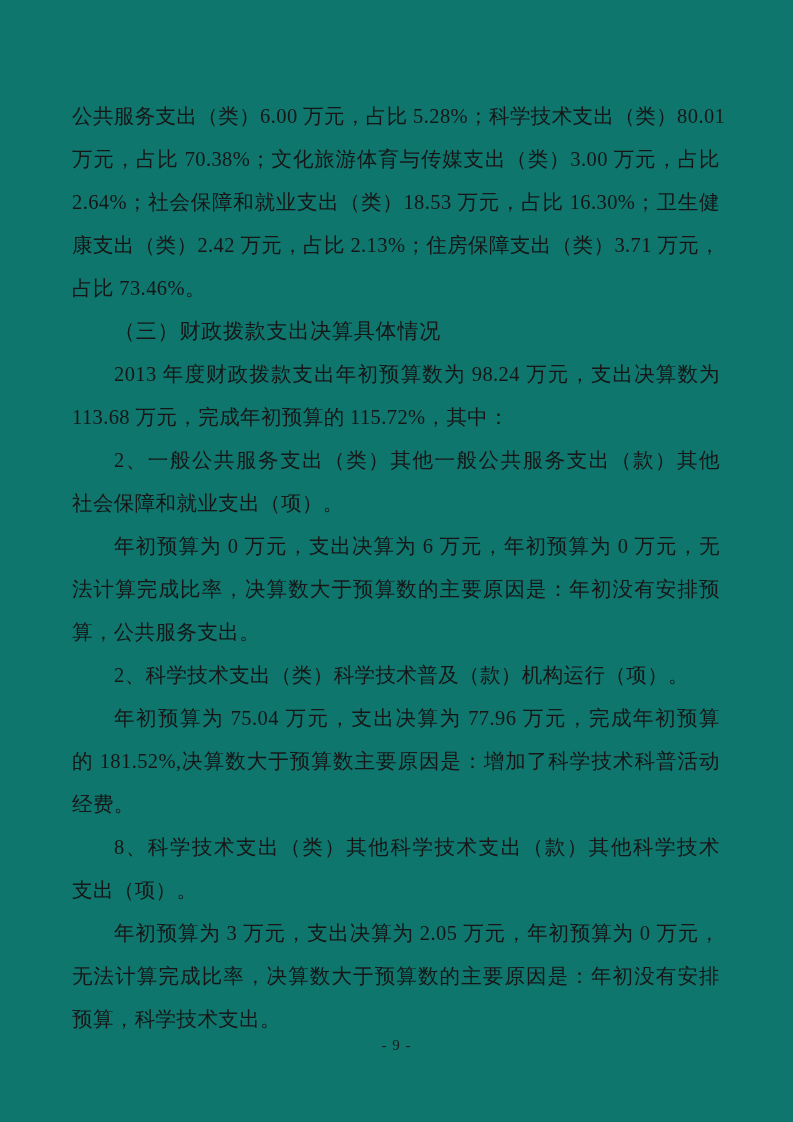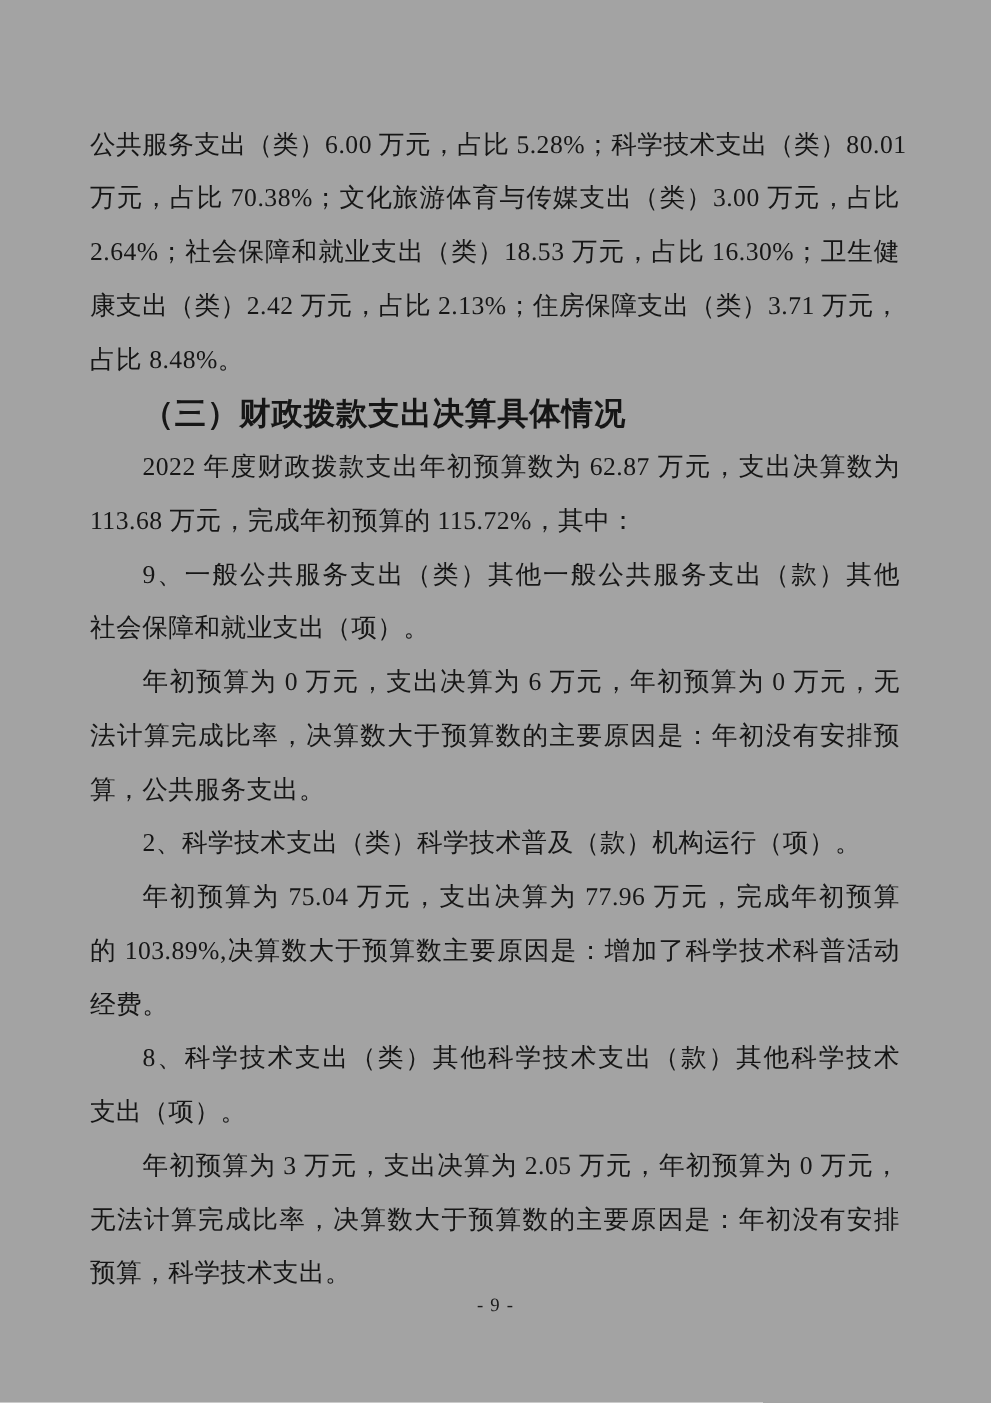--- a/index.html
+++ b/index.html
@@ -5,21 +5,21 @@
   html, body {
     margin: 0;
     padding: 0;
     background: #e9e9e9;
   }
   .page {
     position: relative;
     width: 793px;
     height: 1122px;
     margin: 0 auto;
-    background: #a3a3a3;
+    background: #0f766e;
     font-family: "Liberation Serif", serif;
     color: #161616;
     overflow: hidden;
   }
   .body-text {
     position: absolute;
     left: 72px;
     top: 95px;
     width: 648px;
   }
@@ -33,22 +33,22 @@
   }
   .line.indent {
     padding-left: 42px;
   }
   .line.fill {
     text-align: justify;
     text-align-last: justify;
     -moz-text-align-last: justify;
   }
   .line.bold {
-    font-weight: 700;
-    font-size: 25px;
+    font-weight: 400;
+    font-size: 21px;
     letter-spacing: 0.8px;
   }
   .footer {
     position: absolute;
     left: 0;
     right: 0;
     top: 1034px;
     height: 22px;
     line-height: 22px;
     text-align: center;
@@ -59,32 +59,32 @@
 </style>
 </head>
 <body>
 
 <div class="page">
   <div class="body-text">
       <div class="line fill">公共服务支出（类）6.00 万元，占比 5.28%；科学技术支出（类）80.01</div>
       <div class="line fill">万元，占比 70.38%；文化旅游体育与传媒支出（类）3.00 万元，占比</div>
       <div class="line fill">2.64%；社会保障和就业支出（类）18.53 万元，占比 16.30%；卫生健</div>
       <div class="line fill">康支出（类）2.42 万元，占比 2.13%；住房保障支出（类）3.71 万元，</div>
-      <div class="line">占比 8.48%。</div>
+      <div class="line">占比 73.46%。</div>
       <div class="line indent bold">（三）财政拨款支出决算具体情况</div>
-      <div class="line fill indent">2022 年度财政拨款支出年初预算数为 62.87 万元，支出决算数为</div>
+      <div class="line fill indent">2013 年度财政拨款支出年初预算数为 98.24 万元，支出决算数为</div>
       <div class="line">113.68 万元，完成年初预算的 115.72%，其中：</div>
-      <div class="line fill indent">9、一般公共服务支出（类）其他一般公共服务支出（款）其他</div>
+      <div class="line fill indent">2、一般公共服务支出（类）其他一般公共服务支出（款）其他</div>
       <div class="line">社会保障和就业支出（项）。</div>
       <div class="line fill indent">年初预算为 0 万元，支出决算为 6 万元，年初预算为 0 万元，无</div>
       <div class="line fill">法计算完成比率，决算数大于预算数的主要原因是：年初没有安排预</div>
       <div class="line">算，公共服务支出。</div>
       <div class="line indent">2、科学技术支出（类）科学技术普及（款）机构运行（项）。</div>
       <div class="line fill indent">年初预算为 75.04 万元，支出决算为 77.96 万元，完成年初预算</div>
-      <div class="line fill">的 103.89%,决算数大于预算数主要原因是：增加了科学技术科普活动</div>
+      <div class="line fill">的 181.52%,决算数大于预算数主要原因是：增加了科学技术科普活动</div>
       <div class="line">经费。</div>
       <div class="line fill indent">8、科学技术支出（类）其他科学技术支出（款）其他科学技术</div>
       <div class="line">支出（项）。</div>
       <div class="line fill indent">年初预算为 3 万元，支出决算为 2.05 万元，年初预算为 0 万元，</div>
       <div class="line fill">无法计算完成比率，决算数大于预算数的主要原因是：年初没有安排</div>
       <div class="line">预算，科学技术支出。</div>
     </div>
   <div class="footer">- 9 -</div>
 </div>
 

